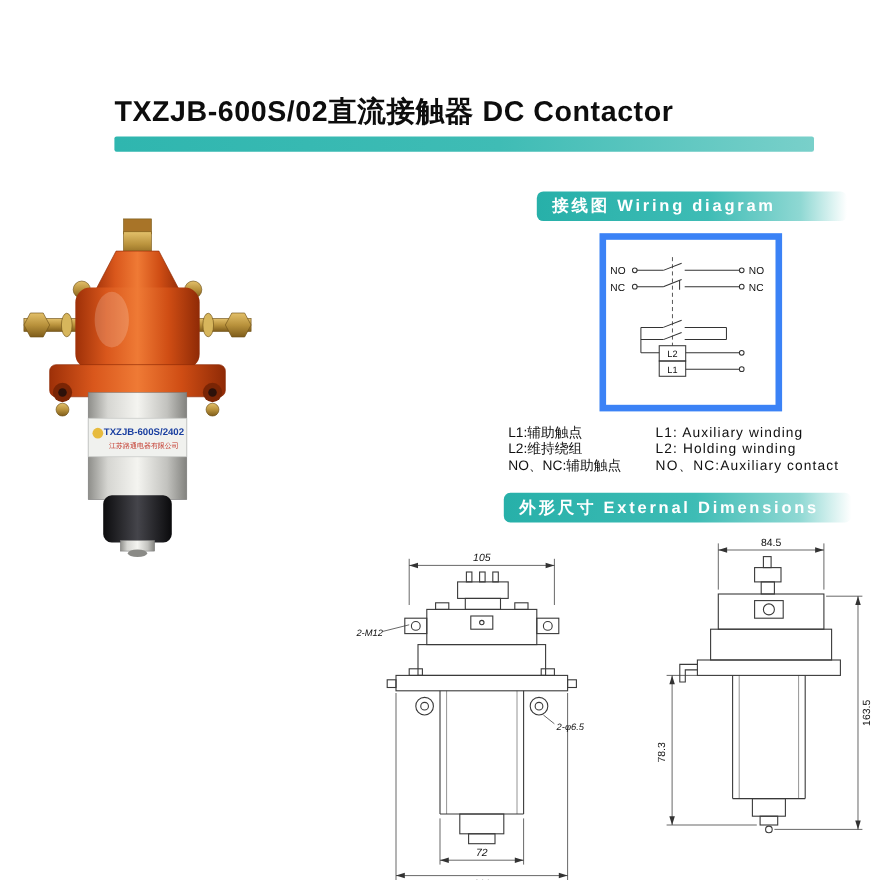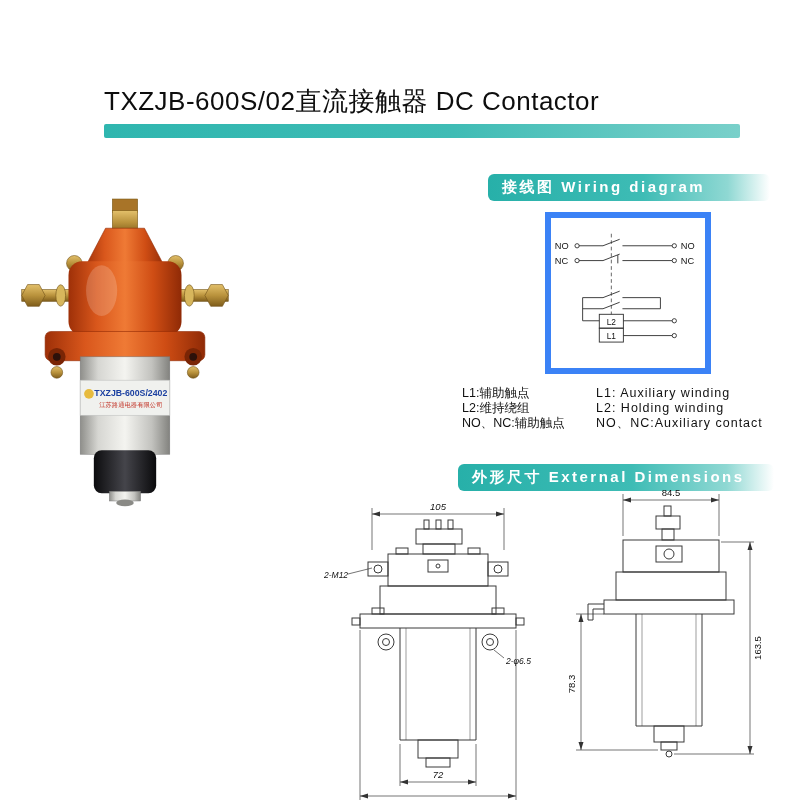--- a/index.html
+++ b/index.html
@@ -2,47 +2,47 @@
 <html><head>
 <meta charset="utf-8">
 <style>
   html,body { margin:0; padding:0; background:#ffffff; }
   .page {
     position:relative; width:800px; height:800px; background:#ffffff;
     font-family:"Liberation Sans", sans-serif; overflow:hidden; color:#111;
   }
   .title {
     position:absolute; left:104px; top:84px; margin:0;
-    font-size:26px; font-weight:normal; color:#0d0d0d; letter-spacing:0.5px;
+    font-size:26px; font-weight:bold; color:#0d0d0d; letter-spacing:0.5px;
     white-space:nowrap;
   }
   .title-bar {
     position:absolute; left:104px; top:124px; width:636px; height:14px;
     background:linear-gradient(90deg,#2fb6af 0%,#3fbcb5 55%,#79d0ca 100%);
     border-radius:2px;
   }
   .badge {
     position:absolute; height:27px; display:flex; align-items:center;
     padding:0 18px 0 14px; color:#ffffff; font-weight:bold; font-size:15px;
     letter-spacing:2.5px; border-radius:6px; white-space:nowrap;
     background:linear-gradient(90deg,#27b0a9 0%,#3ebcb5 55%,#8fd8d3 85%,rgba(190,232,230,0) 100%);
   }
   .badge-wiring { left:488px; top:174px; width:250px;text-align:right; }
-  .badge-dims   { left:458px; top:448px; width:284px;margin-top:16px; }
+  .badge-dims   { left:458px; top:448px; width:284px; }
   .product-photo { position:absolute; left:12px; top:192px; width:226px; height:316px; }
   .wiring-box {
     position:absolute; left:545px; top:212px; width:166px; height:162px;
     border:6px solid #3b82f6; box-sizing:border-box; background:#fff;
   }
   .legend { position:absolute; left:462px; top:386px; width:330px; font-size:12.5px; line-height:15px; }
   .legend-row { display:flex; }
   .legend-cn { width:134px; }
   .legend-en { letter-spacing:1px; white-space:nowrap; }
   .drawing-front { position:absolute; left:322px; top:500px; width:232px; height:307px;font-style:italic; }
-  .drawing-side  { position:absolute; left:568px; top:486px; width:200px; height:307px;text-align:right; }
+  .drawing-side  { position:absolute; left:598px; top:486px; width:200px; height:307px;text-align:right; }
   svg text { font-family:"Liberation Sans", sans-serif; }
 </style>
 </head>
 <body>
 
 <div class="page">
 
   <h1 class="title">TXZJB-600S/02直流接触器 DC Contactor</h1>
   <div class="title-bar"></div>
 

